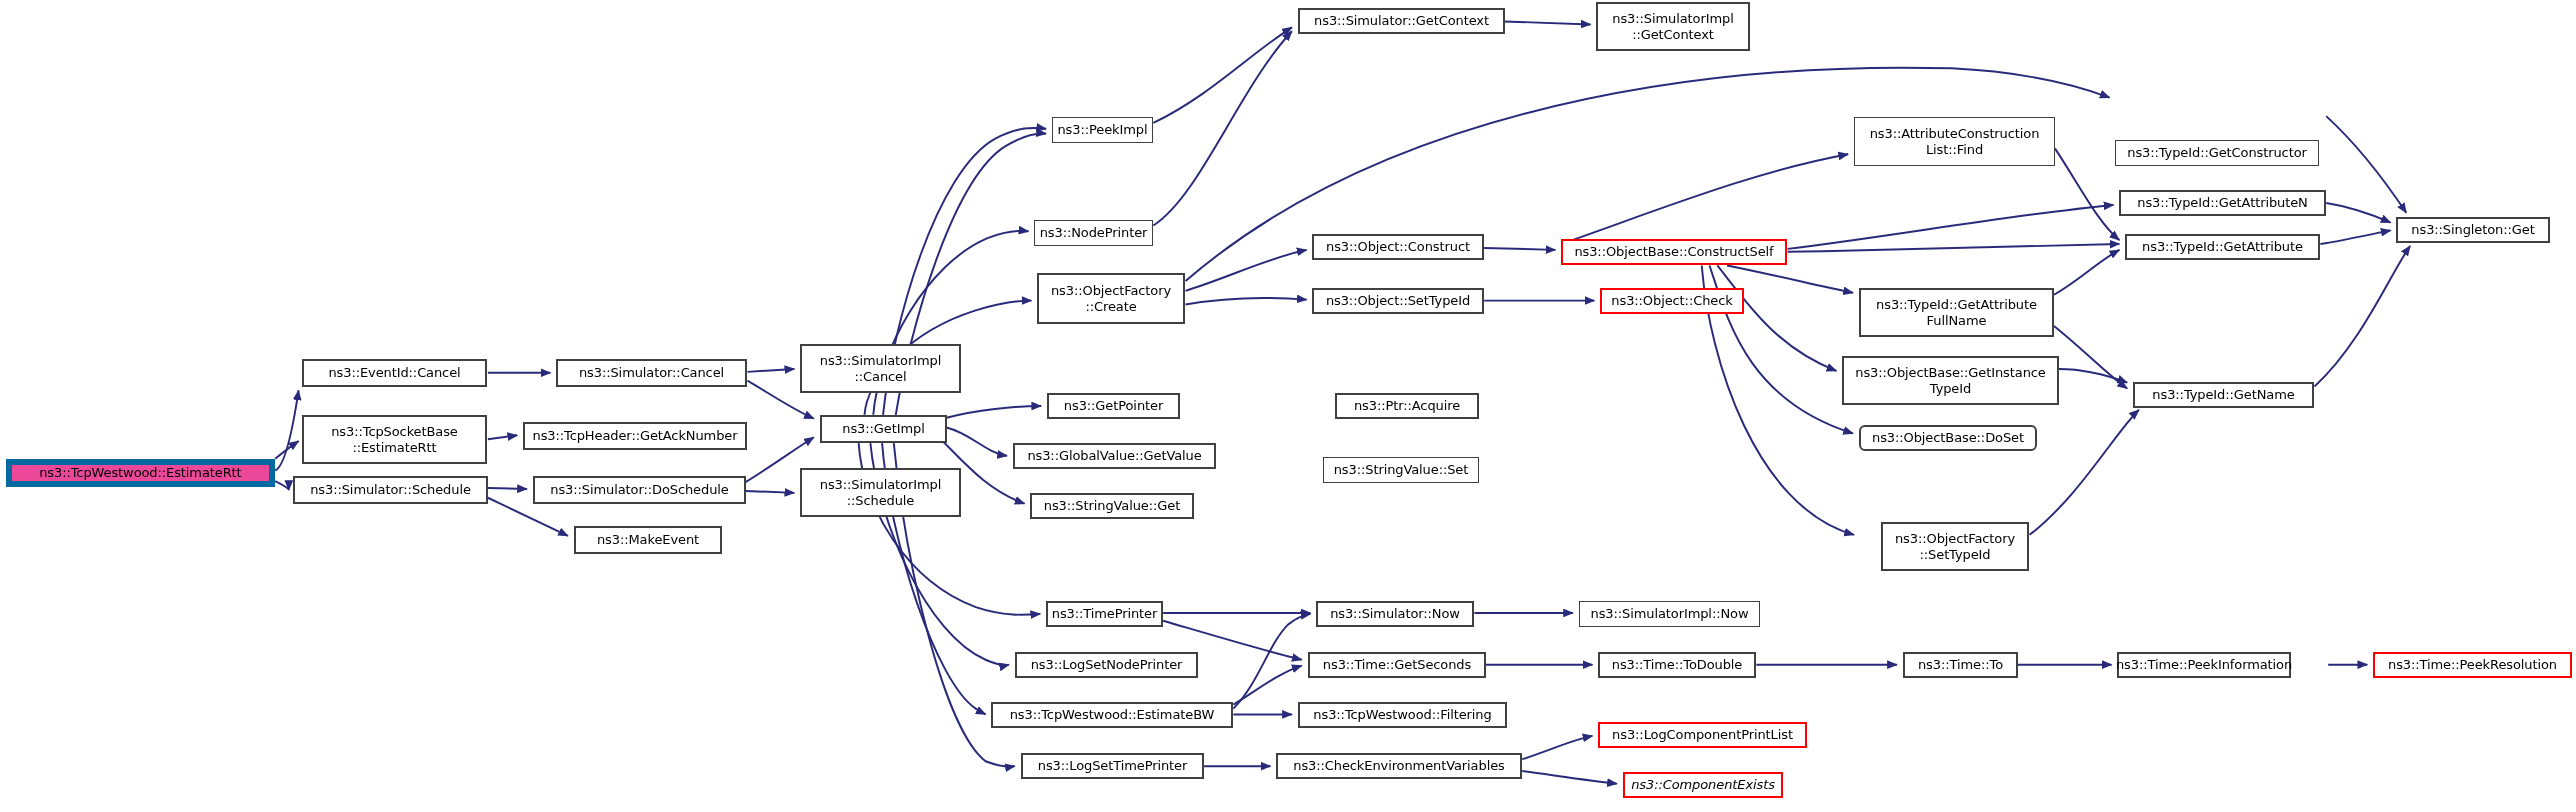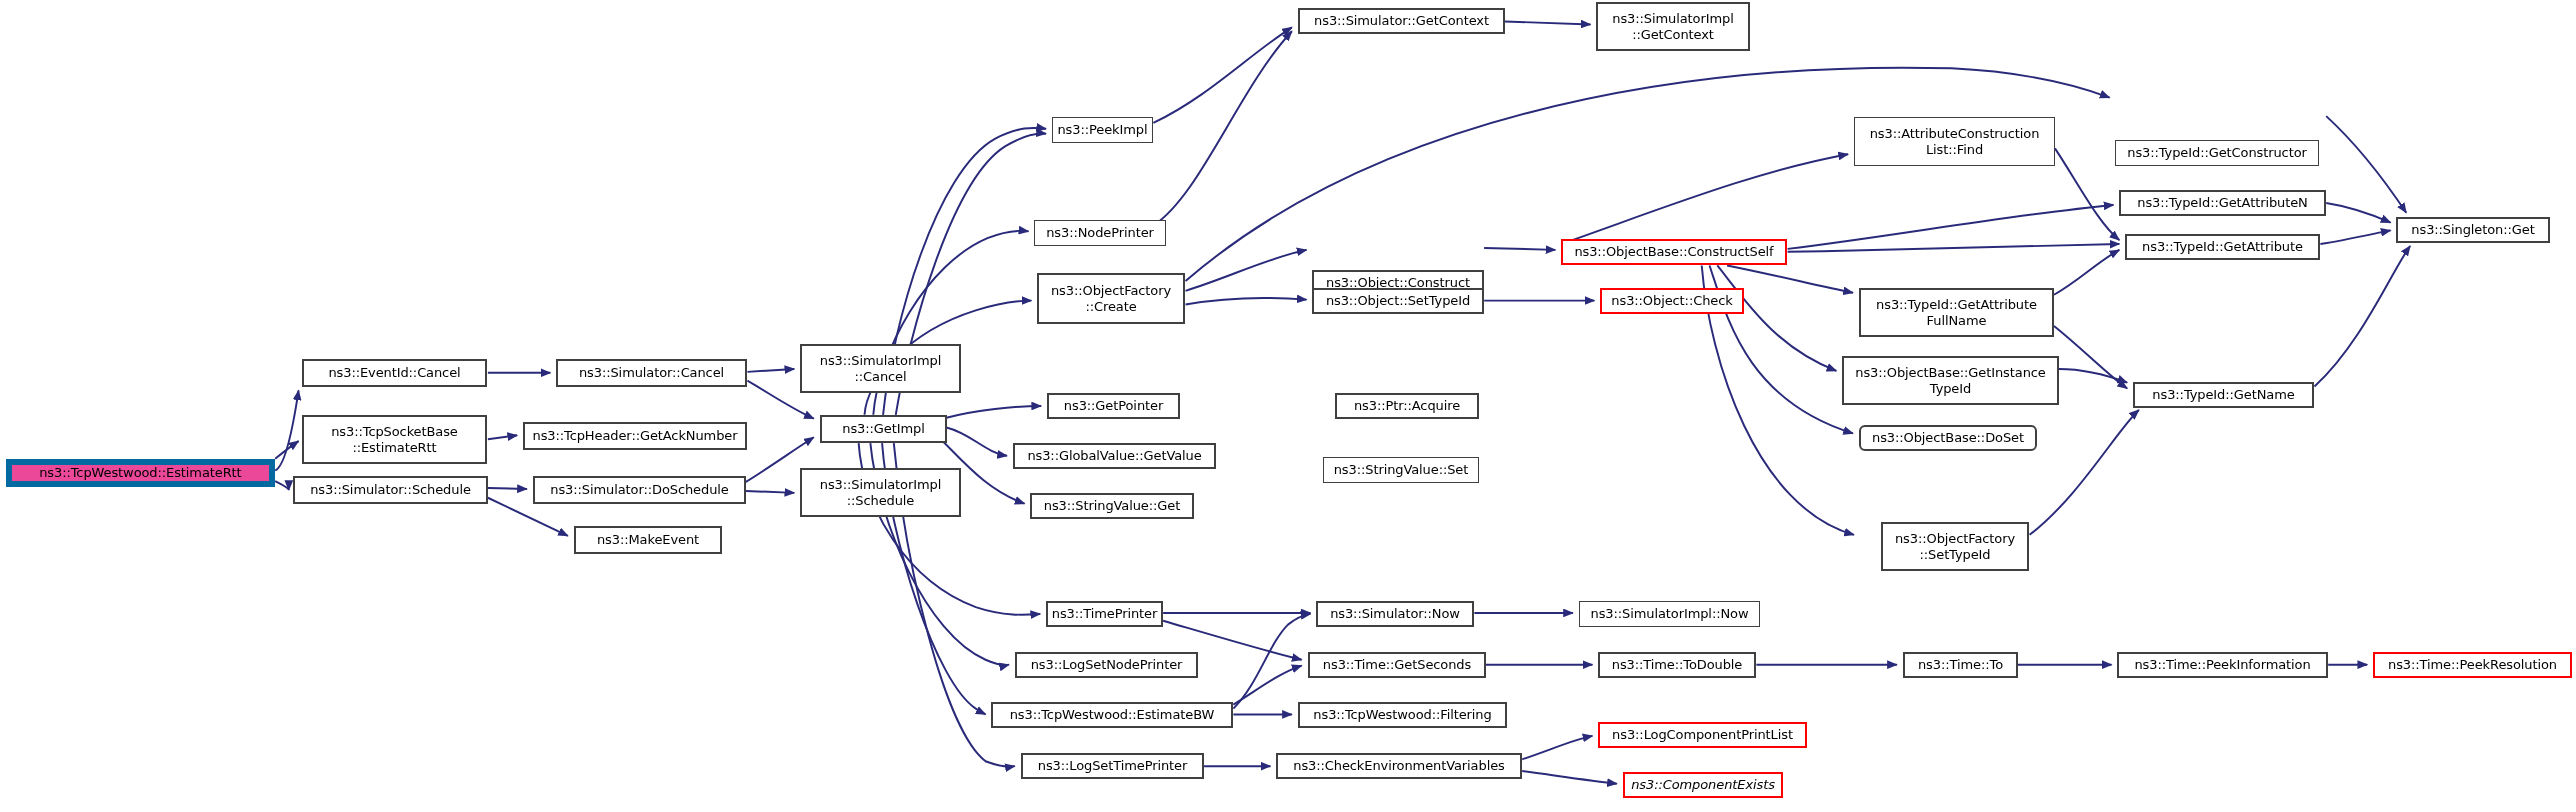--- a/index.html
+++ b/index.html
@@ -115,34 +115,34 @@
       <div class="node thick" style="left: 556px; top: 359px; width: 191px; height: 28px;">ns3::Simulator::Cancel</div>
       <div class="node thick" style="left: 523px; top: 422px; width: 224px; height: 28px;">ns3::TcpHeader::GetAckNumber</div>
       <div class="node thick" style="left: 533px; top: 476px; width: 213px; height: 28px;">ns3::Simulator::DoSchedule</div>
       <div class="node thick" style="left: 574px; top: 526px; width: 148px; height: 28px;">ns3::MakeEvent</div>
       <div class="node thick" style="left: 800px; top: 344px; width: 161px; height: 49px;">ns3::SimulatorImpl
 ::Cancel</div>
       <div class="node thick" style="left: 820px; top: 415px; width: 127px; height: 28px;">ns3::GetImpl</div>
       <div class="node thick" style="left: 800px; top: 468px; width: 161px; height: 49px;">ns3::SimulatorImpl
 ::Schedule</div>
       <div class="node" style="left: 1052px; top: 117px; width: 101px; height: 26px;">ns3::PeekImpl</div>
-      <div class="node" style="left: 1034px; top: 220px; width: 132px; height: 26px;">ns3::NodePrinter</div>
+      <div class="node" style="left: 1034px; top: 220px; width: 119px; height: 26px;">ns3::NodePrinter</div>
       <div class="node thick" style="left: 1037px; top: 273px; width: 148px; height: 51px;">ns3::ObjectFactory
 ::Create</div>
       <div class="node thick" style="left: 1047px; top: 393px; width: 133px; height: 26px;">ns3::GetPointer</div>
       <div class="node thick" style="left: 1013px; top: 443px; width: 203px; height: 26px;">ns3::GlobalValue::GetValue</div>
       <div class="node thick" style="left: 1030px; top: 493px; width: 164px; height: 26px;">ns3::StringValue::Get</div>
       <div class="node thick" style="left: 1046px; top: 601px; width: 117px; height: 26px;">ns3::TimePrinter</div>
       <div class="node thick" style="left: 1015px; top: 652px; width: 183px; height: 26px;">ns3::LogSetNodePrinter</div>
       <div class="node thick" style="left: 991px; top: 702px; width: 242px; height: 26px;">ns3::TcpWestwood::EstimateBW</div>
       <div class="node thick" style="left: 1021px; top: 753px; width: 183px; height: 26px;">ns3::LogSetTimePrinter</div>
       <div class="node thick" style="left: 1298px; top: 7.8px; width: 207px; height: 26px;">ns3::Simulator::GetContext</div>
       <div class="node thick" style="left: 1596px; top: 2px; width: 154px; height: 49px;">ns3::SimulatorImpl
 ::GetContext</div>
-      <div class="node thick" style="left: 1312px; top: 234px; width: 172px; height: 26px; margin-top: 36px;">ns3::Object::Construct</div>
+      <div class="node thick" style="left: 1312px; top: 234px; width: 172px; height: 26px;">ns3::Object::Construct</div>
       <div class="node thick" style="left: 1312px; top: 288px; width: 172px; height: 26px;">ns3::Object::SetTypeId</div>
       <div class="node thick" style="left: 1335px; top: 393px; width: 144px; height: 26px;">ns3::Ptr::Acquire</div>
       <div class="node" style="left: 1323px; top: 457px; width: 156px; height: 26px;">ns3::StringValue::Set</div>
       <div class="node thick" style="left: 1316px; top: 601px; width: 158px; height: 26px;">ns3::Simulator::Now</div>
       <div class="node thick" style="left: 1308px; top: 652px; width: 178px; height: 26px;">ns3::Time::GetSeconds</div>
       <div class="node thick" style="left: 1298px; top: 702px; width: 209px; height: 26px;">ns3::TcpWestwood::Filtering</div>
       <div class="node thick" style="left: 1276px; top: 753px; width: 246px; height: 26px;">ns3::CheckEnvironmentVariables</div>
       <div class="node red" style="left: 1561px; top: 239px; width: 226px; height: 26px;">ns3::ObjectBase::ConstructSelf</div>
       <div class="node red" style="left: 1600px; top: 288px; width: 144px; height: 26px;">ns3::Object::Check</div>
       <div class="node" style="left: 1854px; top: 117px; width: 201px; height: 49px;">ns3::AttributeConstruction
@@ -155,20 +155,20 @@
       <div class="node thick" style="left: 1881px; top: 522px; width: 148px; height: 49px;">ns3::ObjectFactory
 ::SetTypeId</div>
       <div class="node thick" style="left: 2133px; top: 382px; width: 181px; height: 26px;">ns3::TypeId::GetName</div>
       <div class="node" style="left: 2115px; top: 102px; width: 204px; height: 26px; margin-top: 38px;">ns3::TypeId::GetConstructor</div>
       <div class="node thick" style="left: 2119px; top: 190px; width: 207px; height: 26px;">ns3::TypeId::GetAttributeN</div>
       <div class="node thick" style="left: 2125px; top: 234px; width: 195px; height: 26px;">ns3::TypeId::GetAttribute</div>
       <div class="node thick" style="left: 2396px; top: 217px; width: 154px; height: 26px;">ns3::Singleton::Get</div>
       <div class="node" style="left: 1579px; top: 601px; width: 181px; height: 26px;">ns3::SimulatorImpl::Now</div>
       <div class="node thick" style="left: 1598px; top: 652px; width: 158px; height: 26px;">ns3::Time::ToDouble</div>
       <div class="node thick" style="left: 1903px; top: 652px; width: 115px; height: 26px;">ns3::Time::To</div>
-      <div class="node thick" style="left: 2117px; top: 652px; width: 211px; height: 26px;">ns3::Time::PeekInformation</div>
+      <div class="node thick" style="left: 2117px; top: 652px; width: 174px; height: 26px;">ns3::Time::PeekInformation</div>
       <div class="node red" style="left: 2373px; top: 652px; width: 199px; height: 26px;">ns3::Time::PeekResolution</div>
       <div class="node red" style="left: 1598px; top: 722px; width: 209px; height: 26px;">ns3::LogComponentPrintList</div>
       <div class="node red" style="left: 1623px; top: 772px; width: 160px; height: 26px; font-style: italic;">ns3::ComponentExists</div>
     </div>
 
 </div>
 
 
 </body></html>

